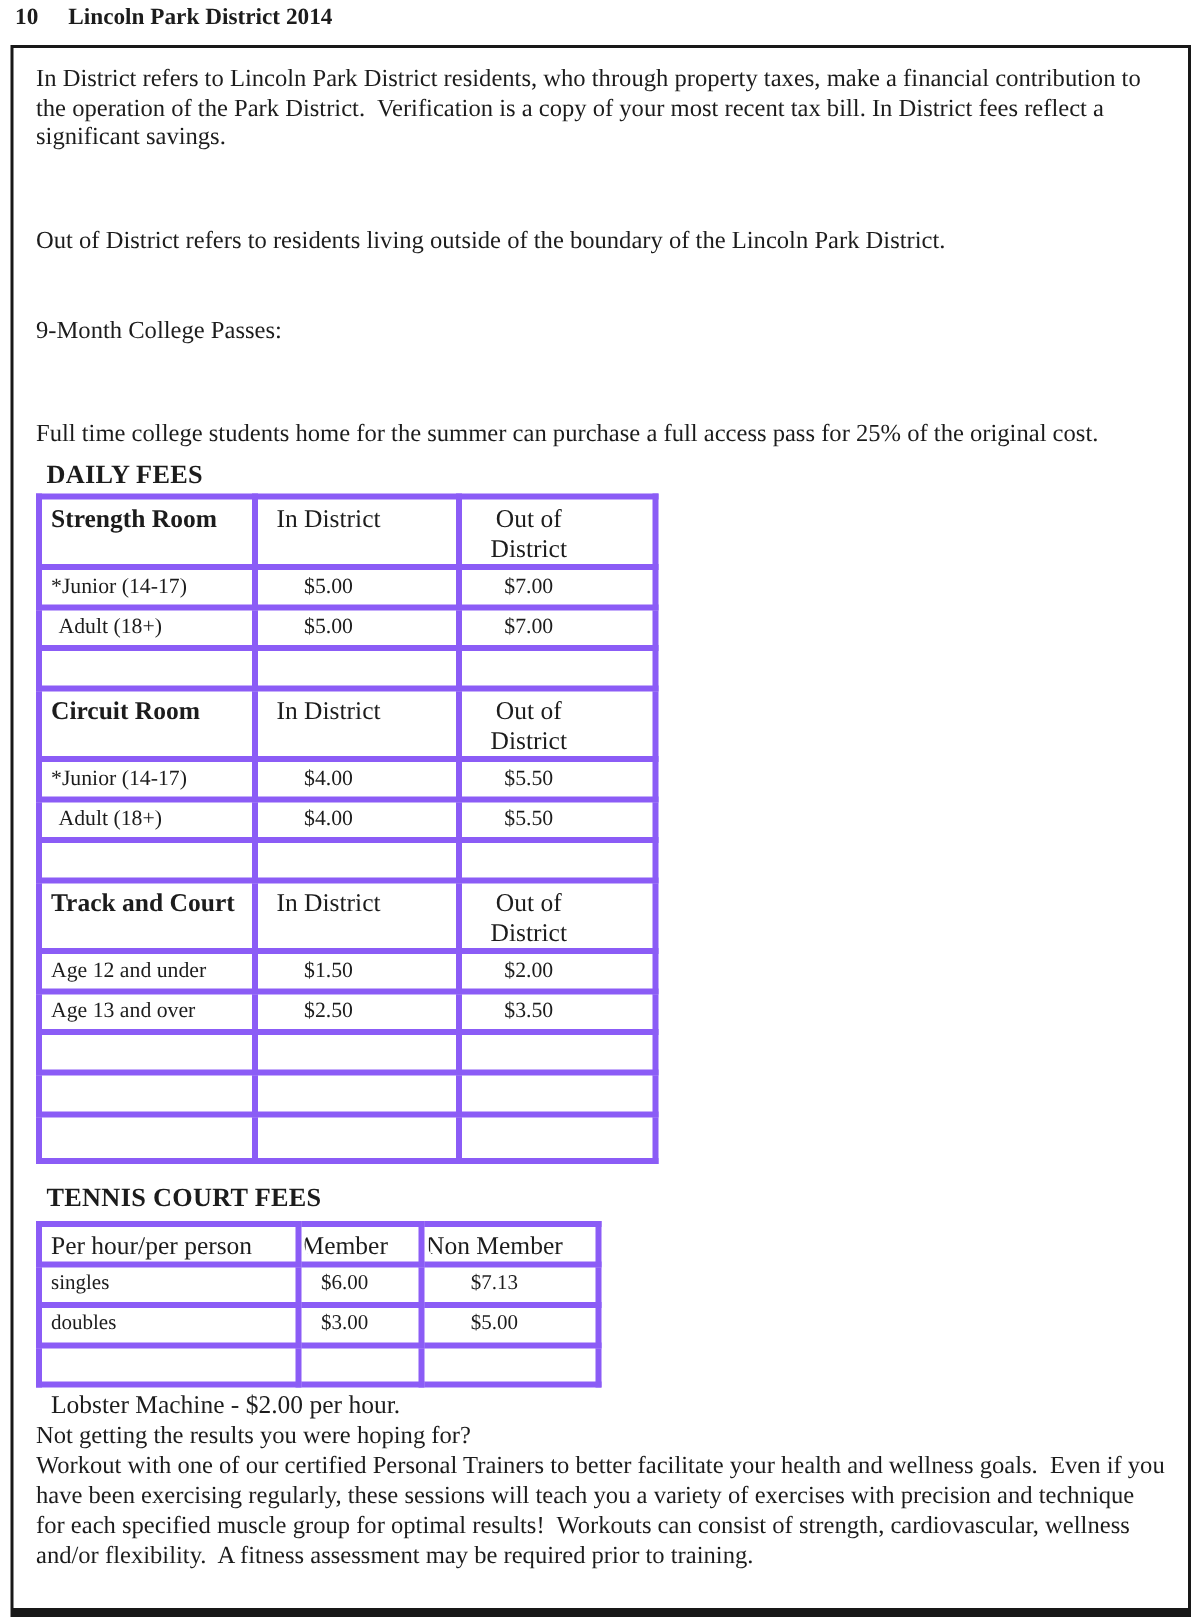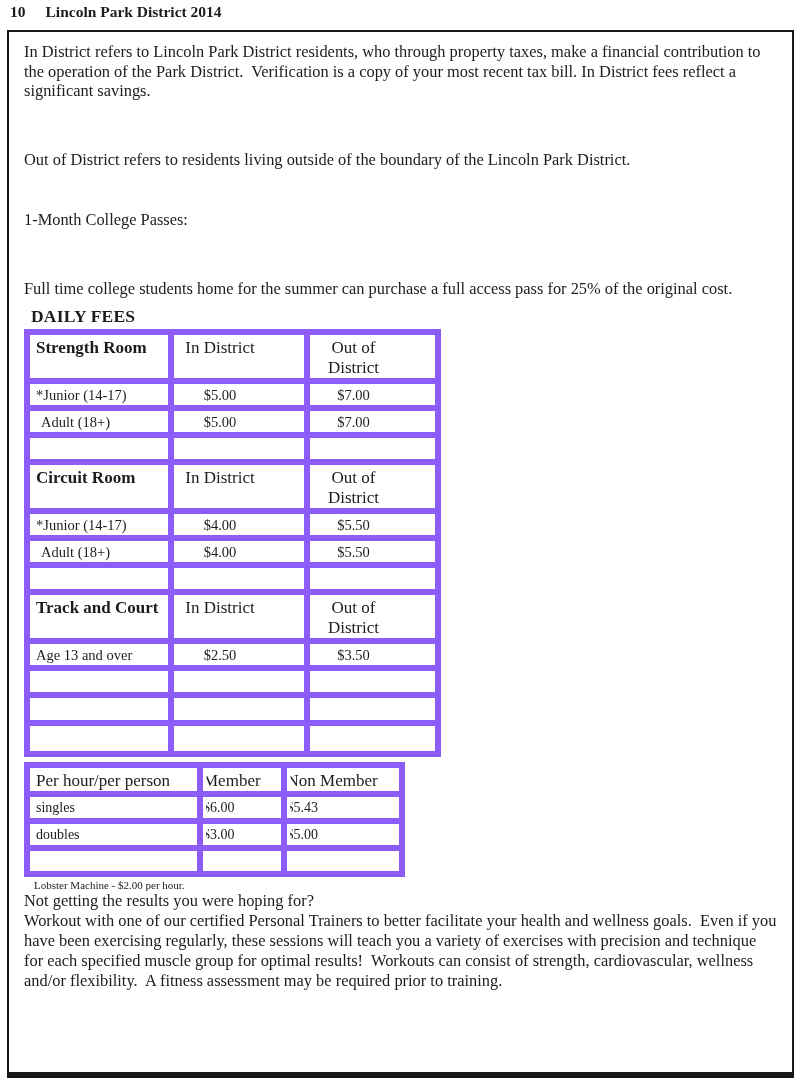--- a/index.html
+++ b/index.html
@@ -25,61 +25,61 @@
   .intro .line{display:block;}
   .section-heading{
     font-size:17.5px;font-weight:bold;margin:8px 0 2px 7px;letter-spacing:.2px;
   }
   .section-heading.tennis{margin-top:12px;}
   table.fees-table{
     border-collapse:collapse;table-layout:fixed;
     border:2px solid #2e2e2e;margin-left:0;
   }
   .fees-table td{
-    border:6px solid #8b5cf6;vertical-align:top;padding:3px 0 0 0;
+    border:4px solid #8b5cf6;vertical-align:top;padding:3px 0 0 0;
     overflow:hidden;font-size:14.5px;
   }
   .fees-table td.lbl{text-align:left;padding-left:6px;}
   .fees-table td.lbl.ind{padding-left:11px;}
   .daily td.val{text-align:center;padding-right:38px;}
-  .tennis-tbl td.val{padding-right:20px;border-radius:16px;}
+  .tennis-tbl td.val{text-align:center;padding-right:20px;border-radius:16px;}
   tr.sec-hdr{height:31px;}
   tr.sec-hdr td{font-size:17px;}
   tr.sec-hdr td.lbl{font-weight:bold;padding-left:6px;}
   tr.data{height:27px;}
   tr.blank{height:27px;}
   tr.blank-tall{height:31px;}
   tr.blank-med{height:28px;}
   tr.fitness{height:34px;}
   tr.fitness td{font-size:16.5px;}
   tr.fitness td.val{font-size:14.5px;}
   .tennis-tbl tr.hdr{height:22px;}
   .tennis-tbl tr.hdr td{font-size:17px;}
   .tennis-tbl tr.data{height:27px;}
   .tennis-tbl tr.blank{height:26px;}
   .tennis-tbl td{font-size:14px;}
-  .note-line{font-size:11px;margin:2px 0 0 10px;}
+  .note-line{font-size:17px;margin:2px 0 0 10px;}
   .pt-heading{font-size:15.5px;font-weight:bold;margin:5px 0 0 0;}
   .pt-text{font-size:16.4px;line-height:1.22;margin:0;white-space:pre-wrap;}
 </style>
 </head>
 <body>
 
 <header class="page-header">
   <span>10</span>
   <span>Lincoln Park District 2014</span>
 </header>
 
 <div class="main-box">
 
   <p class="intro">In District refers to Lincoln Park District residents, who through property taxes, make a financial contribution to the operation of the Park District.  Verification is a copy of your most recent tax bill. In District fees reflect a significant savings.</p>
 
   <p class="intro gap">
     <span class="line">Out of District refers to residents living outside of the boundary of the Lincoln Park District.</span>
-    <span class="line">1-Month College Passes:</span>
+    <span class="line">9-Month College Passes:</span>
   </p>
 
   <p class="intro gap">Full time college students home for the summer can purchase a full access pass for 25% of the original cost.</p>
 
   <h2 class="section-heading">DAILY FEES</h2>
 
   <table class="fees-table daily">
     <colgroup>
         <col style="width:144px">
         <col style="width:136px">
@@ -125,20 +125,25 @@
         <td></td>
           <td></td>
           <td></td>
       </tr>
       <tr class="sec-hdr">
         <td class="lbl">Track and Court</td>
         <td class="val">In District</td>
         <td class="val">Out of District</td>
       </tr>
       <tr class="data">
+        <td class="lbl">Age 12 and under</td>
+        <td class="val">$1.50</td>
+        <td class="val">$2.00</td>
+      </tr>
+      <tr class="data">
         <td class="lbl">Age 13 and over</td>
         <td class="val">$2.50</td>
         <td class="val">$3.50</td>
       </tr>
       <tr class="blank">
         <td></td>
           <td></td>
           <td></td>
       </tr>
       <tr class="blank-med">
@@ -147,37 +152,38 @@
           <td></td>
       </tr>
       <tr class="blank-tall">
         <td></td>
           <td></td>
           <td></td>
       </tr>
     </tbody>
   </table>
 
+  <h2 class="section-heading tennis">TENNIS COURT FEES</h2>
 
   <table class="fees-table tennis-tbl" style="margin-top:5px;">
     <colgroup>
         <col style="width:173px">
         <col style="width:77px">
         <col style="width:118px">
       </colgroup>
     <tbody>
       <tr class="hdr">
         <td class="lbl">Per hour/per person</td>
         <td class="val">Member</td>
         <td class="val">Non Member</td>
       </tr>
       <tr class="data">
         <td class="lbl">singles</td>
         <td class="val">$6.00</td>
-        <td class="val">$5.43</td>
+        <td class="val">$7.13</td>
       </tr>
       <tr class="data">
         <td class="lbl">doubles</td>
         <td class="val">$3.00</td>
         <td class="val">$5.00</td>
       </tr>
       <tr class="blank">
         <td></td>
           <td></td>
           <td></td>

